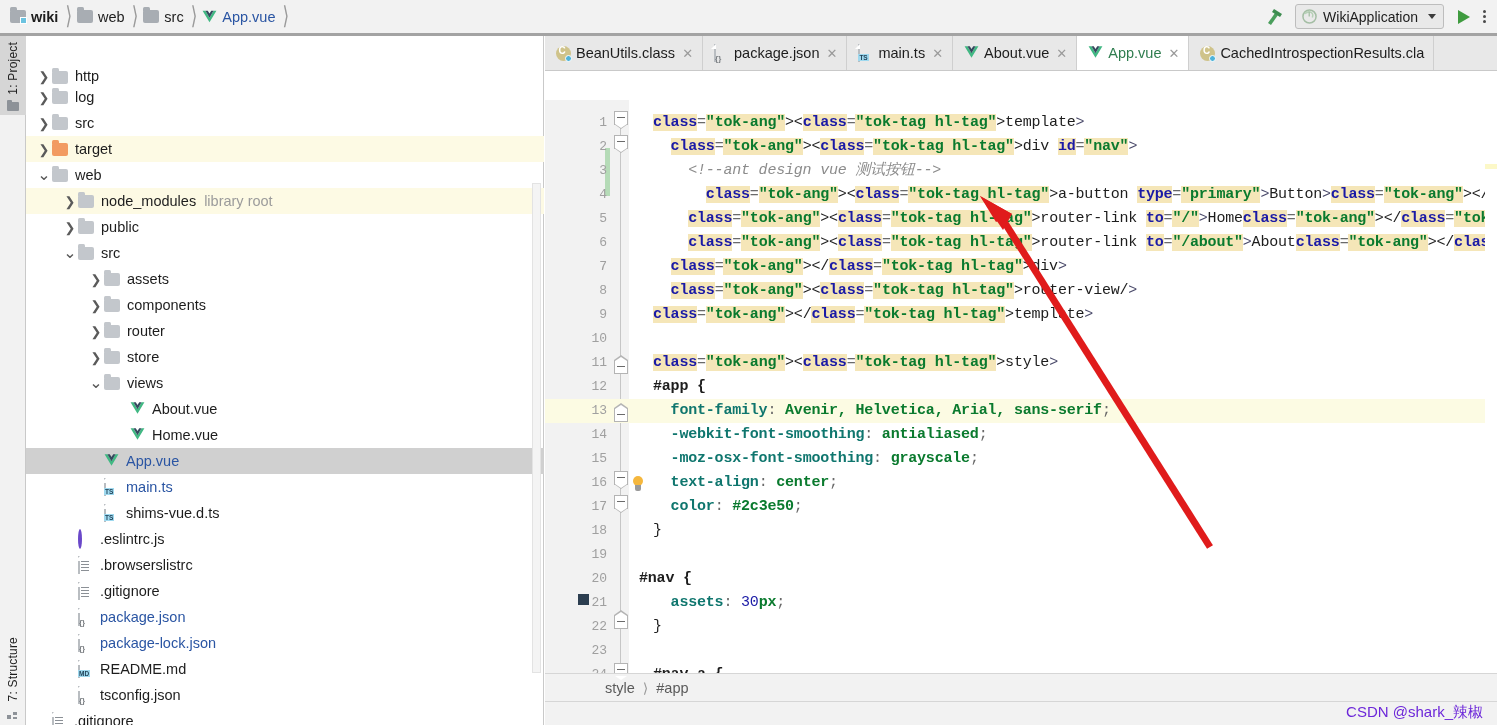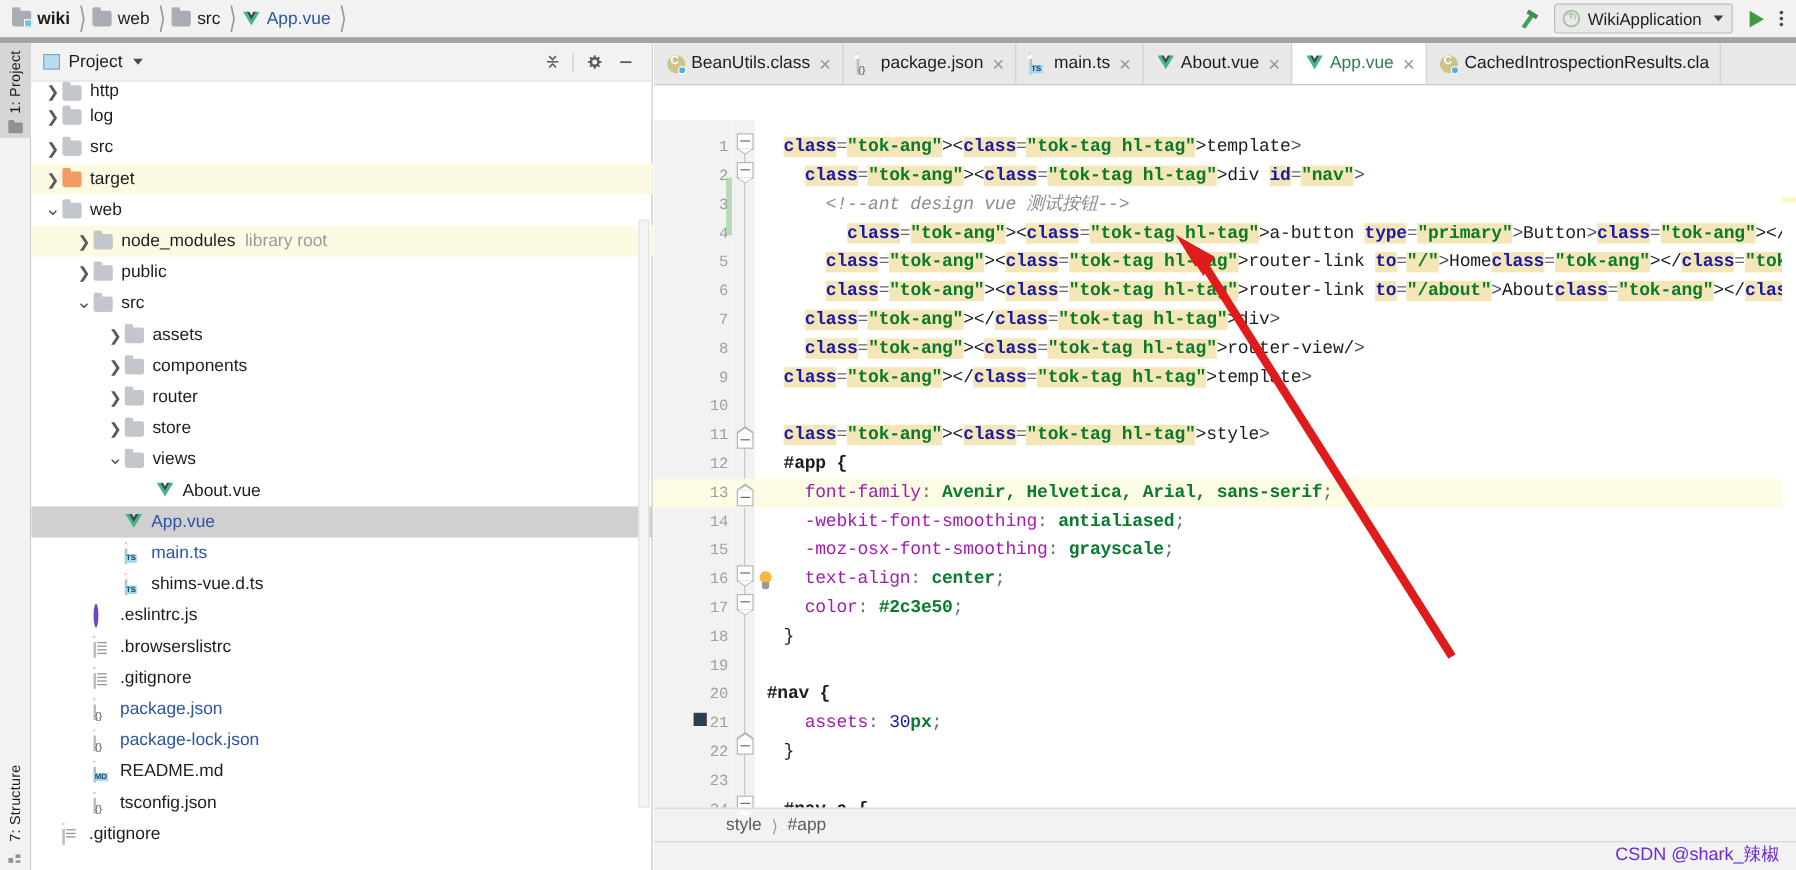--- a/index.html
+++ b/index.html
@@ -16,21 +16,21 @@
     position: relative;
     width: 1497px; height: 725px;
     overflow: hidden;
   }
 
   
   .topbar {
     position: absolute; left: 0; top: 0;
     width: 1497px; height: 36px;
     background: #f2f2f2;
-    border-bottom: 5px solid #a3a3a3;
+    border-bottom: 3px solid #a3a3a3;
     display: flex; align-items: center;
     box-sizing: border-box;
   }
   .crumbs { display: flex; align-items: center; padding-left: 10px; }
   .crumb { display: flex; align-items: center; height: 36px; }
   .crumb .ctext { margin-left: 5px; font-size: 14.5px; color: #1d1d1d; }
   .crumb.bold .ctext { font-weight: bold; }
   .crumb .ctext.linky { color: #2a55a3; }
   .crumb-sep {
     color: #9a9a9a; font-size: 17px; margin: 0 5px 0 7px;
@@ -270,21 +270,21 @@
     position:absolute; left:620px;
     font-family:"Liberation Mono", monospace;
     font-size:15px; line-height:24px; white-space:pre;
     letter-spacing: -0.2px;
   }
   .tok-attr { color:#1a1aa6; font-weight:bold; }
   .tok-val  { color:#0a7a2e; font-weight:bold; }
   .tok-ang  { color:#4a4a6a; }
   .tok-txt  { color:#1d1d1d; }
   .tok-cmt  { color:#8c8c8c; font-style:italic; }
-  .tok-prop { color:#a21caf; font-weight:normal; }
+  .tok-prop { color:#0f766e; font-weight:bold; }
   .tok-sel  { color:#1d1d1d; font-weight:bold; }
   .tok-num  { color:#1a1aa6; }
   .tok-unit { color:#0a7a2e; font-weight:bold; }
   .tok-punc { color:#6a6a6a; }
   .hl-tag  { background:#f5e6b8; }
 
   .foldmark {
     position:absolute; left:69px; width:14px; height:14px;
     border:1px solid #b4b4b4; background:#ffffff; box-sizing:border-box;
   }
@@ -437,46 +437,20 @@
       <span class="vlabel">7: Structure</span>
       <span class="mini-struct">
           <i></i>
           <i></i>
           <i></i>
         </span>
     </div>
   </div>
 
   <div class="projpanel">
-    <div class="projhdr">
-      <span class="sq-ico"></span>
-      <span class="ptitle">Project</span>
-      <span class="tri-d"></span>
-      <div class="projhdr-right">
-        <span class="ic-btn">
-          <svg width="15" height="15" viewBox="0 0 16 16">
-            <path d="M5,3 L8,6 L11,3" fill="none" stroke="#5a5a5a" stroke-width="1.4"></path>
-            <rect x="3" y="7.3" width="10" height="1.4" fill="#5a5a5a"></rect>
-            <path d="M5,13 L8,10 L11,13" fill="none" stroke="#5a5a5a" stroke-width="1.4"></path>
-          </svg>
-        </span>
-        <span class="vdiv"></span>
-        <span class="ic-btn">
-          <svg width="16" height="16" viewBox="0 0 16 16">
-            <path d="M8,2 L9.2,2 L9.5,3.6 L10.8,4.2 L12.1,3.3 L13,4.2 L12.1,5.5 L12.7,6.8 L14.3,7.1 L14.3,8.3 L12.7,8.6 L12.1,9.9 L13,11.2 L12.1,12.1 L10.8,11.2 L9.5,11.8 L9.2,13.4 L8,13.4 L7.7,11.8 L6.4,11.2 L5.1,12.1 L4.2,11.2 L5.1,9.9 L4.5,8.6 L2.9,8.3 L2.9,7.1 L4.5,6.8 L5.1,5.5 L4.2,4.2 L5.1,3.3 L6.4,4.2 L7.7,3.6 Z" fill="#5a5a5a"></path>
-            <circle cx="8.6" cy="7.7" r="2.1" fill="#f2f2f2"></circle>
-          </svg>
-        </span>
-        <span class="ic-btn">
-          <svg width="15" height="15" viewBox="0 0 16 16">
-            <rect x="3" y="7.5" width="10" height="1.6" fill="#5a5a5a"></rect>
-          </svg>
-        </span>
-      </div>
-    </div>
 
     <div class="treewrap">
 
       <div id="tree-rows">
           <div class="trow" style="padding-left: 10px; height: 16px; align-items: flex-end;">
             <span class="arrow">❯</span>
             <span class="fldr lite"></span>
             <span class="tlabel">http</span>
           </div>
           <div class="trow" style="padding-left: 10px;">
@@ -540,20 +514,28 @@
             <span class="fldr lite"></span>
             <span class="tlabel">views</span>
           </div>
           <div class="trow" style="padding-left: 88px;">
             <span class="arrow empty"></span>
             <span class="fileico"><svg width="15" height="14" viewBox="0 0 26 22">
                 <path d="M1,1 L6,1 L13,13 L20,1 L25,1 L13,21 Z" fill="#41b883"></path>
                 <path d="M6,1 L10,1 L13,6 L16,1 L20,1 L13,13 Z" fill="#35495e"></path>
               </svg></span>
             <span class="tlabel">About.vue</span>
+          </div>
+          <div class="trow" style="padding-left: 88px;">
+            <span class="arrow empty"></span>
+            <span class="fileico"><svg width="15" height="14" viewBox="0 0 26 22">
+                <path d="M1,1 L6,1 L13,13 L20,1 L25,1 L13,21 Z" fill="#41b883"></path>
+                <path d="M6,1 L10,1 L13,6 L16,1 L20,1 L13,13 Z" fill="#35495e"></path>
+              </svg></span>
+            <span class="tlabel">Home.vue</span>
           </div>
           <div class="trow hl-selected" style="padding-left: 62px;">
             <span class="arrow empty"></span>
             <span class="fileico"><svg width="15" height="14" viewBox="0 0 26 22">
                 <path d="M1,1 L6,1 L13,13 L20,1 L25,1 L13,21 Z" fill="#41b883"></path>
                 <path d="M6,1 L10,1 L13,6 L16,1 L20,1 L13,13 Z" fill="#35495e"></path>
               </svg></span>
             <span class="tlabel blue">App.vue</span>
           </div>
           <div class="trow" style="padding-left: 62px;">

